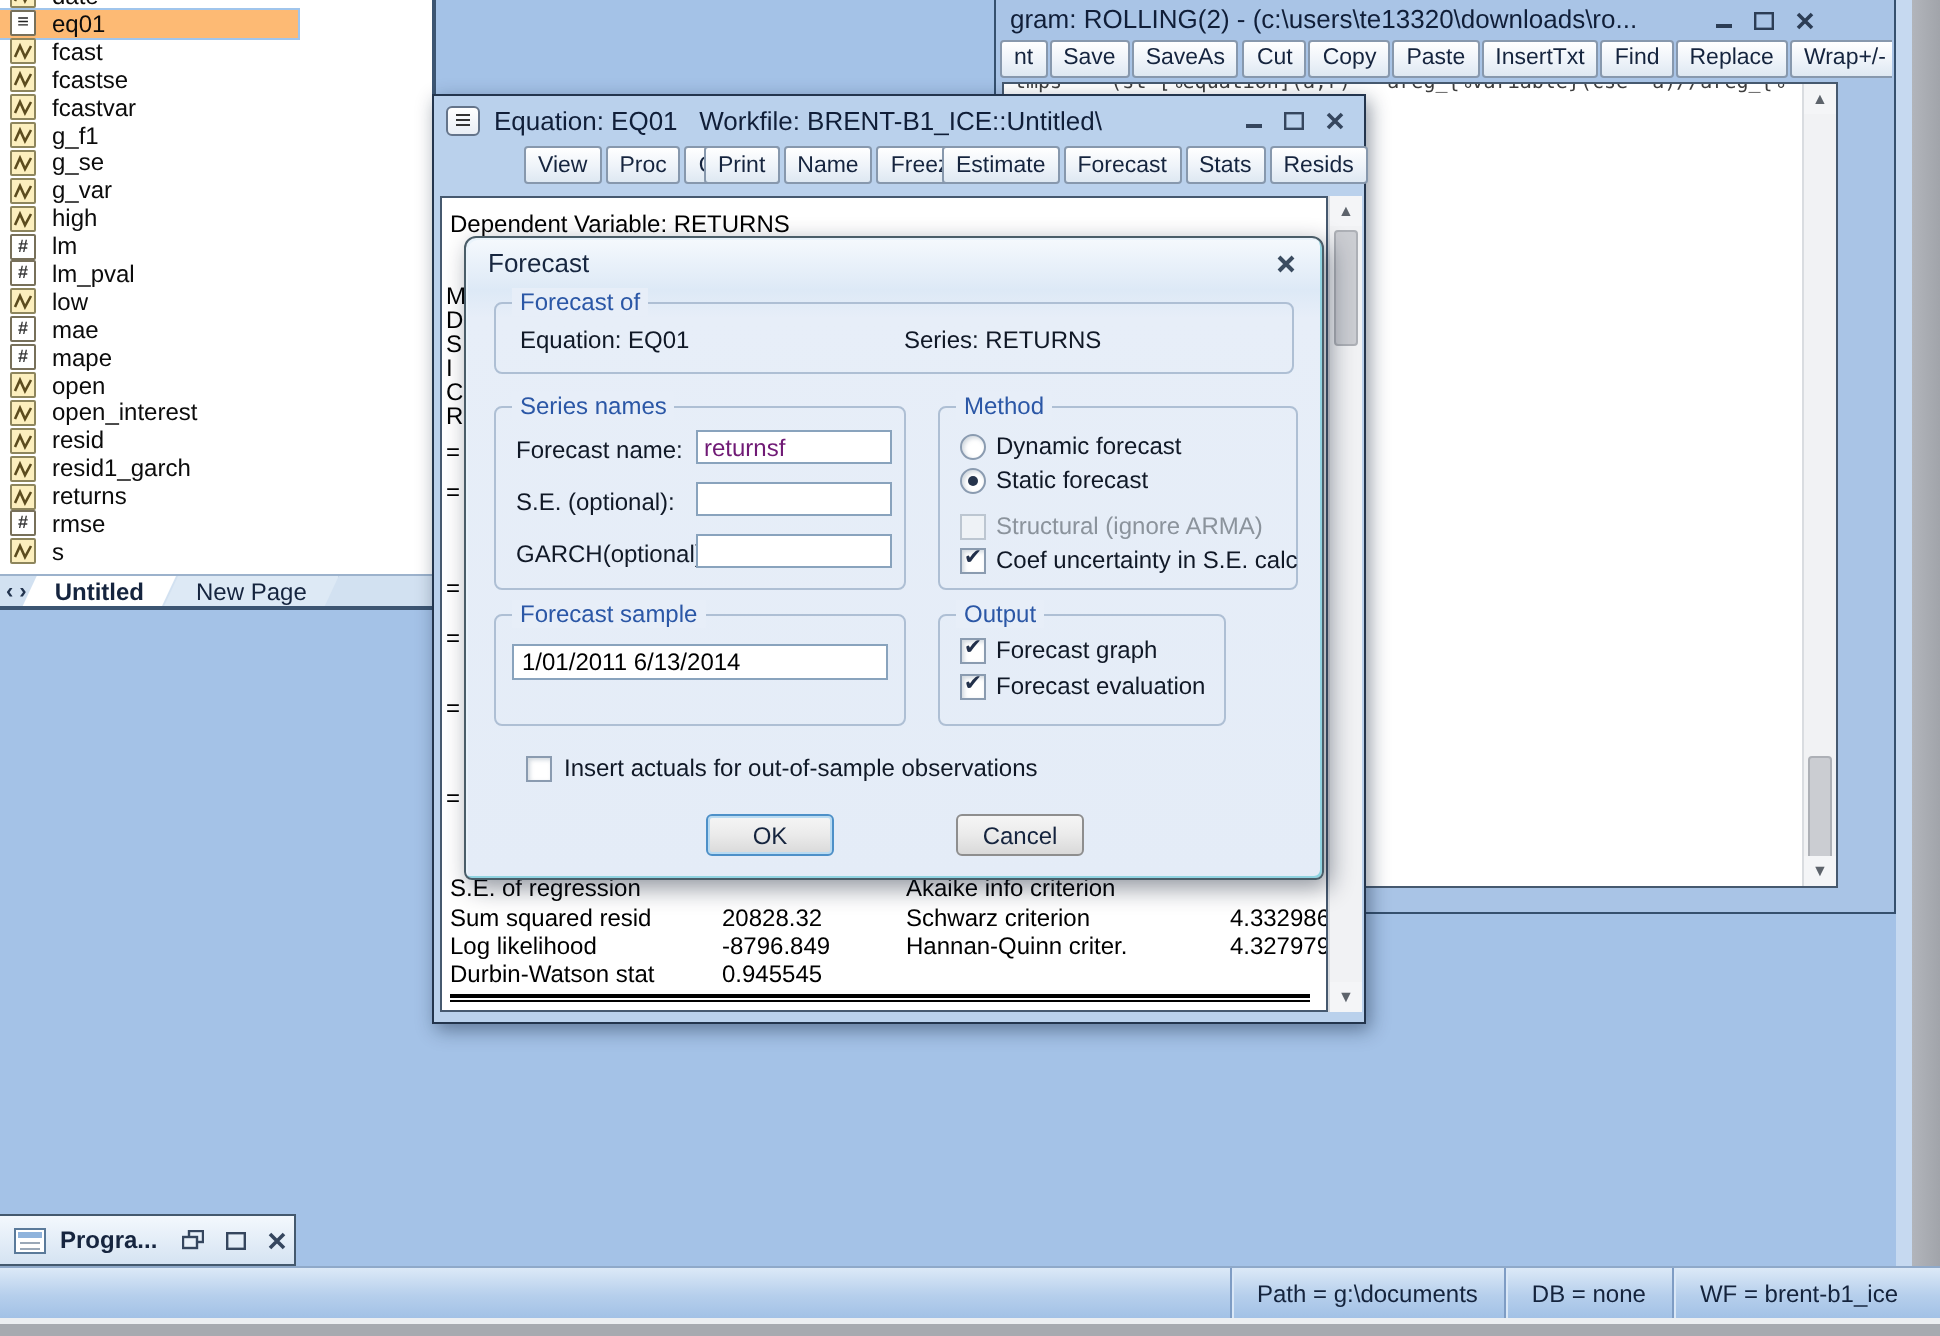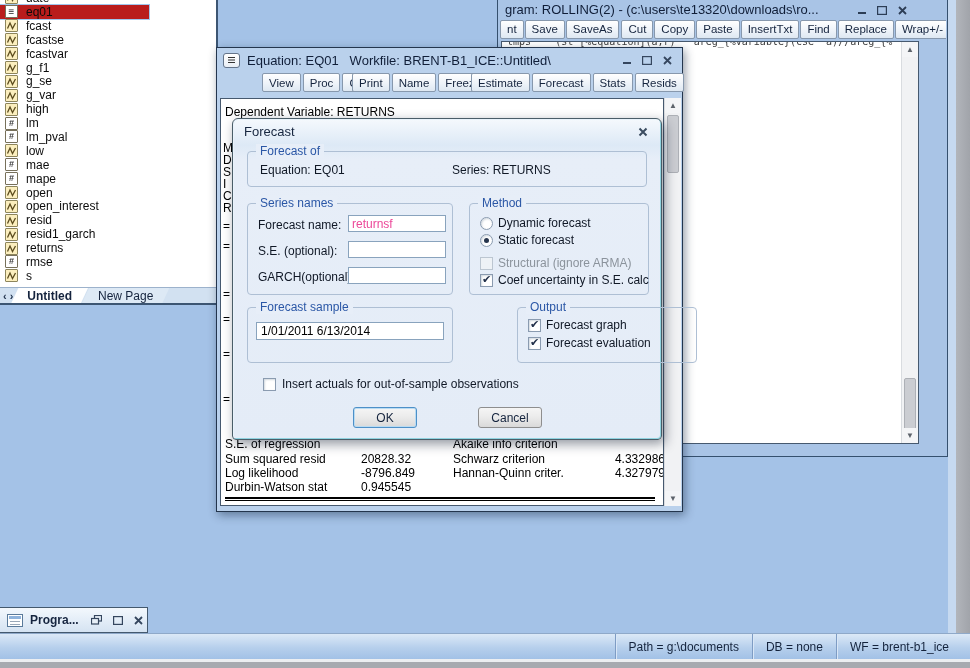--- a/index.html
+++ b/index.html
@@ -37,21 +37,21 @@
   .wf-partial { position:absolute; left:0; top:0; width:216px; height:5px; overflow:hidden; }
   .wf-partial .wf-item { margin-top:-9px; }
   .wf-list { position:absolute; left:0; top:5px; width:216px; }
   .wf-item { height:13.9px; display:flex; align-items:center; padding-left:5px; font-size:12px; color:#0c0c0c; }
   .wf-item .icon { flex:0 0 13px; width:13px; height:13px; margin-right:8px; border:1px solid #77705a;
                    background:#fff; border-radius:1px; display:flex; align-items:center; justify-content:center; position:relative; }
   .wf-item.series .icon { background:#fcefbe; border-color:#8d855c; }
   .wf-item:not(.series) .icon svg { display:none; }
   .wf-item.scalar .icon::after { content:"#"; font-size:9px; font-weight:bold; color:#3a3a3a; line-height:1; }
   .wf-item.equation .icon::after { content:"≡"; font-size:10px; color:#222; line-height:1; }
-  .wf-item.selected { background:#b91c1c; outline:1px solid #a0c5ec; max-width:149px; }
+  .wf-item.selected { background:#fdba74; outline:1px solid #a0c5ec; max-width:149px; }
   .wf-tabs { position:absolute; left:0; top:287px; width:216px; height:16px; background:#d2e1f1;
              border-top:1px solid #9cb2cc; display:flex; align-items:stretch; font-size:12px; }
   .wf-nav { display:flex; align-items:center; gap:3px; padding:0 4px 0 3px; font-weight:bold; color:#23344e; font-size:11px; }
   .tab { display:flex; align-items:center; padding:0 16px; margin-left:-6px; color:#15243e;
          clip-path:polygon(7px 0, 100% 0, calc(100% - 7px) 100%, 0 100%); background:#dde9f5;
          filter:drop-shadow(0 0 0.4px #7e94ae); }
   .tab.active { background:#ffffff; font-weight:bold; }
 
   
   .progwin { position:absolute; left:497px; top:-1px; width:451px; height:458px; z-index:1;
@@ -107,28 +107,28 @@
             border:1px solid #4a5d68; border-radius:6px 6px 4px 4px;
             box-shadow:inset -1px -1px 0 #8fd3e0, inset 1px 1px 0 #e9f3fb, 3px 4px 12px rgba(8,20,40,.45); }
   .dialog-title { position:absolute; left:11px; top:5px; font-size:13px; color:#17263f; }
   .dialog-close { position:absolute; right:11px; top:7px; }
   .group { position:absolute; border:1px solid #aebfd4; border-radius:4px; }
   .legend { position:absolute; top:-8px; left:8px; padding:0 4px; background:#e7eef8; color:#2b57a6; font-size:12px; white-space:nowrap; }
   .g-of   { left:14px; top:32px;  width:400px; height:36px; }
   .g-sn   { left:14px; top:84px;  width:206px; height:92px; }
   .g-mth  { left:236px; top:84px; width:180px; height:92px; }
   .g-smp  { left:14px; top:188px; width:206px; height:56px; }
-  .g-out  { left:236px; top:188px; width:180px; height:56px;margin-left:48px; }
+  .g-out  { left:236px; top:188px; width:144px; height:56px; }
   .g-of .of-eq { position:absolute; left:12px; top:11px; }
   .g-of .of-se { position:absolute; left:204px; top:11px; }
   .sn-row { position:absolute; left:10px; right:8px; height:18px; }
   .g-sn .sn-row:nth-of-type(1){top:11px;} .g-sn .sn-row:nth-of-type(2){top:37px;} .g-sn .sn-row:nth-of-type(3){top:63px;}
   .sn-row .lbl { position:absolute; left:0; top:3px; white-space:nowrap; }
   .sn-row input { position:absolute; left:90px; top:0; width:98px; height:17px; border:1px solid #89a3bd;
-                  background:#fff; font:12px "Liberation Sans",sans-serif; padding:0 3px; color:#ec4899; }
+                  background:#fff; font:12px "Liberation Sans",sans-serif; padding:0 3px; color:#701a75; }
   .txt-wide { position:absolute; left:8px; top:14px; width:188px; height:18px; border:1px solid #89a3bd;
               background:#fff; font:12px "Liberation Sans",sans-serif; padding:0 4px; color:#000; }
   .opt { position:absolute; left:10px; display:flex; align-items:center; gap:5px; white-space:nowrap; }
   .g-mth .opt:nth-of-type(1){top:12px;} .g-mth .opt:nth-of-type(2){top:29px;}
   .g-mth .opt:nth-of-type(3){top:52px;} .g-mth .opt:nth-of-type(4){top:69px;}
   .g-out .opt:nth-of-type(1){top:10px;} .g-out .opt:nth-of-type(2){top:28px;}
   .ctrl { width:13px; height:13px; border:1px solid #8a9bb0; background:#fff; flex:0 0 13px;
           display:flex; align-items:center; justify-content:center; box-shadow:inset 1px 1px 2px rgba(120,140,160,.35); }
   .opt.radio .ctrl { border-radius:50%; }
   .opt.radio.on .ctrl::after { content:""; width:5px; height:5px; border-radius:50%; background:#26344c; }

